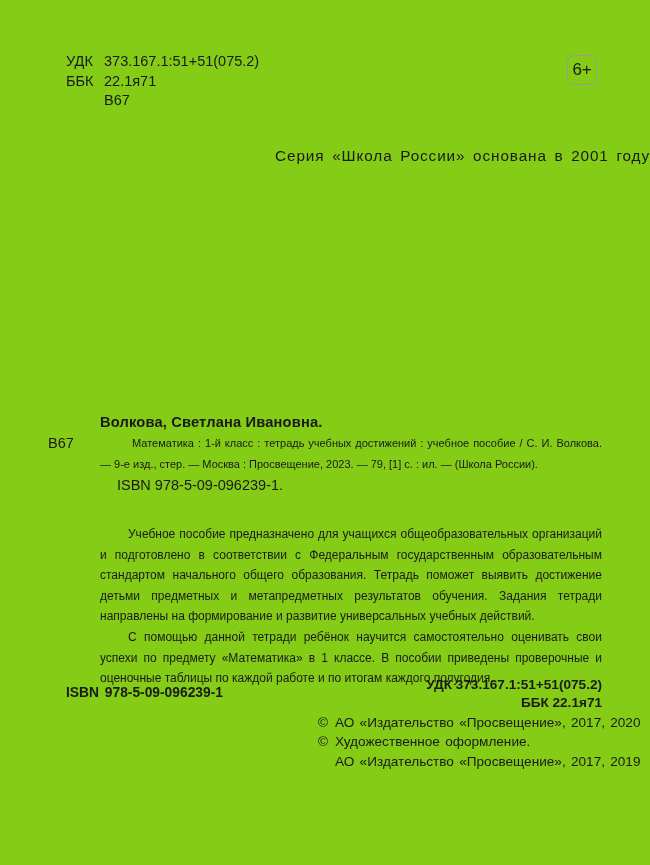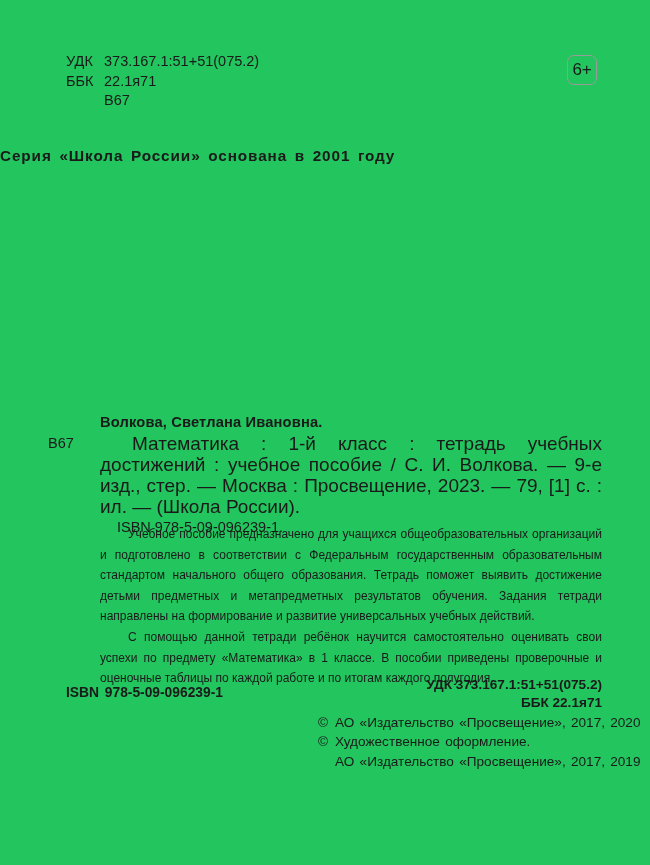--- a/index.html
+++ b/index.html
@@ -12,21 +12,21 @@
     height: 865px;
     position: relative;
     font-family: "Liberation Sans", sans-serif;
     color: #1a1a1a;
     -webkit-font-smoothing: antialiased;
   }
 
   .page {
     position: absolute;
     inset: 0;
-    background: #22c55e;
+    background: #84cc16;
   }
 
   
   .header-codes {
     position: absolute;
     left: 66px;
     top: 52px;
     font-size: 14.5px;
     line-height: 19.5px;
     white-space: nowrap;
@@ -65,23 +65,23 @@
     color: #1a1a1a;
     letter-spacing: -0.3px;
   }
 
   
   .series-line {
     position: absolute;
     left: 0;
     right: 0;
     top: 147px;
-    text-align: left;
+    text-align: right;
     font-size: 15.3px;
-    font-weight: bold;
+    font-weight: normal;
     letter-spacing: 0.9px;
     word-spacing: 2.5px;
   }
 
   
   .biblio {
     position: absolute;
     left: 48px;
     top: 412px;
     width: 554px;
@@ -99,21 +99,21 @@
   }
   .shelf-mark {
     position: absolute;
     left: 0;
     top: 0;
     font-size: 14.5px;
     line-height: 21px;
   }
   .biblio-desc {
     margin-left: 52px;
-    font-size: 19px;
+    font-size: 11px;
     line-height: 21px;
     text-align: justify;
     text-indent: 32px;
     hyphens: none;
   }
   .isbn-inline {
     margin-left: 52px;
     font-size: 14.5px;
     line-height: 21px;
     text-indent: 17px;

